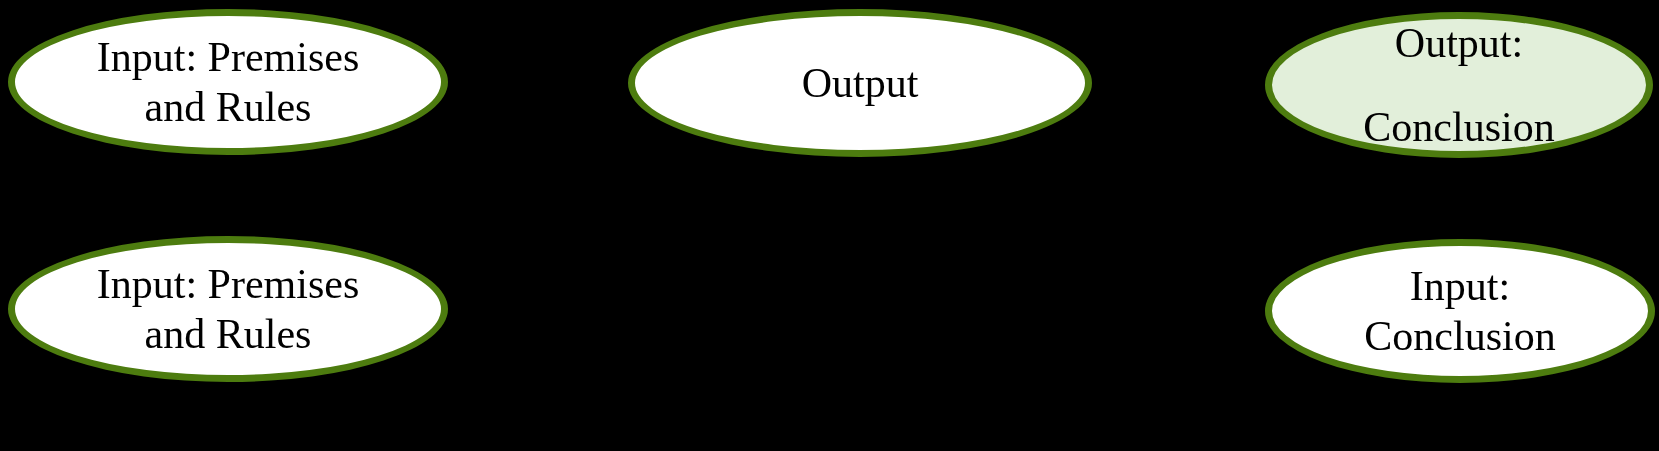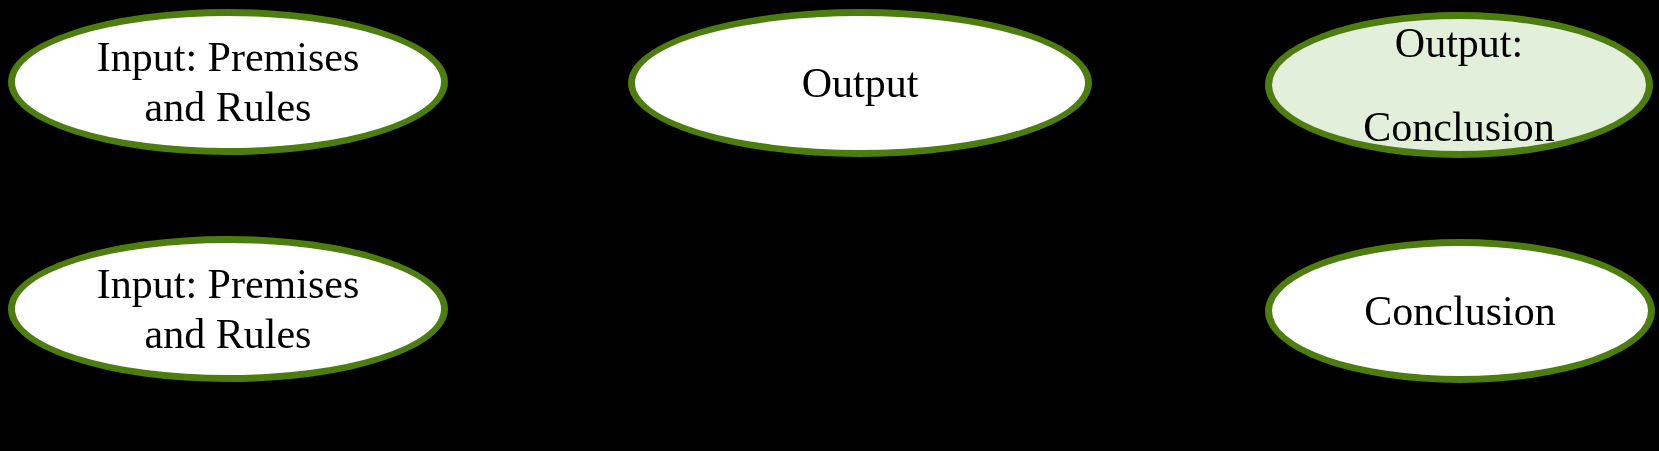--- a/index.html
+++ b/index.html
@@ -65,16 +65,17 @@
     <div class="line">Conclusion</div>
   </div>
 
   <div class="node e-bottom-left">
     <div class="line">Input: Premises</div>
     <div class="line">and Rules</div>
   </div>
 
 
   <div class="node e-bottom-right">
+    <div class="line">Input:</div>
     <div class="line">Conclusion</div>
   </div>
 
 </div>
 
 </body></html>

